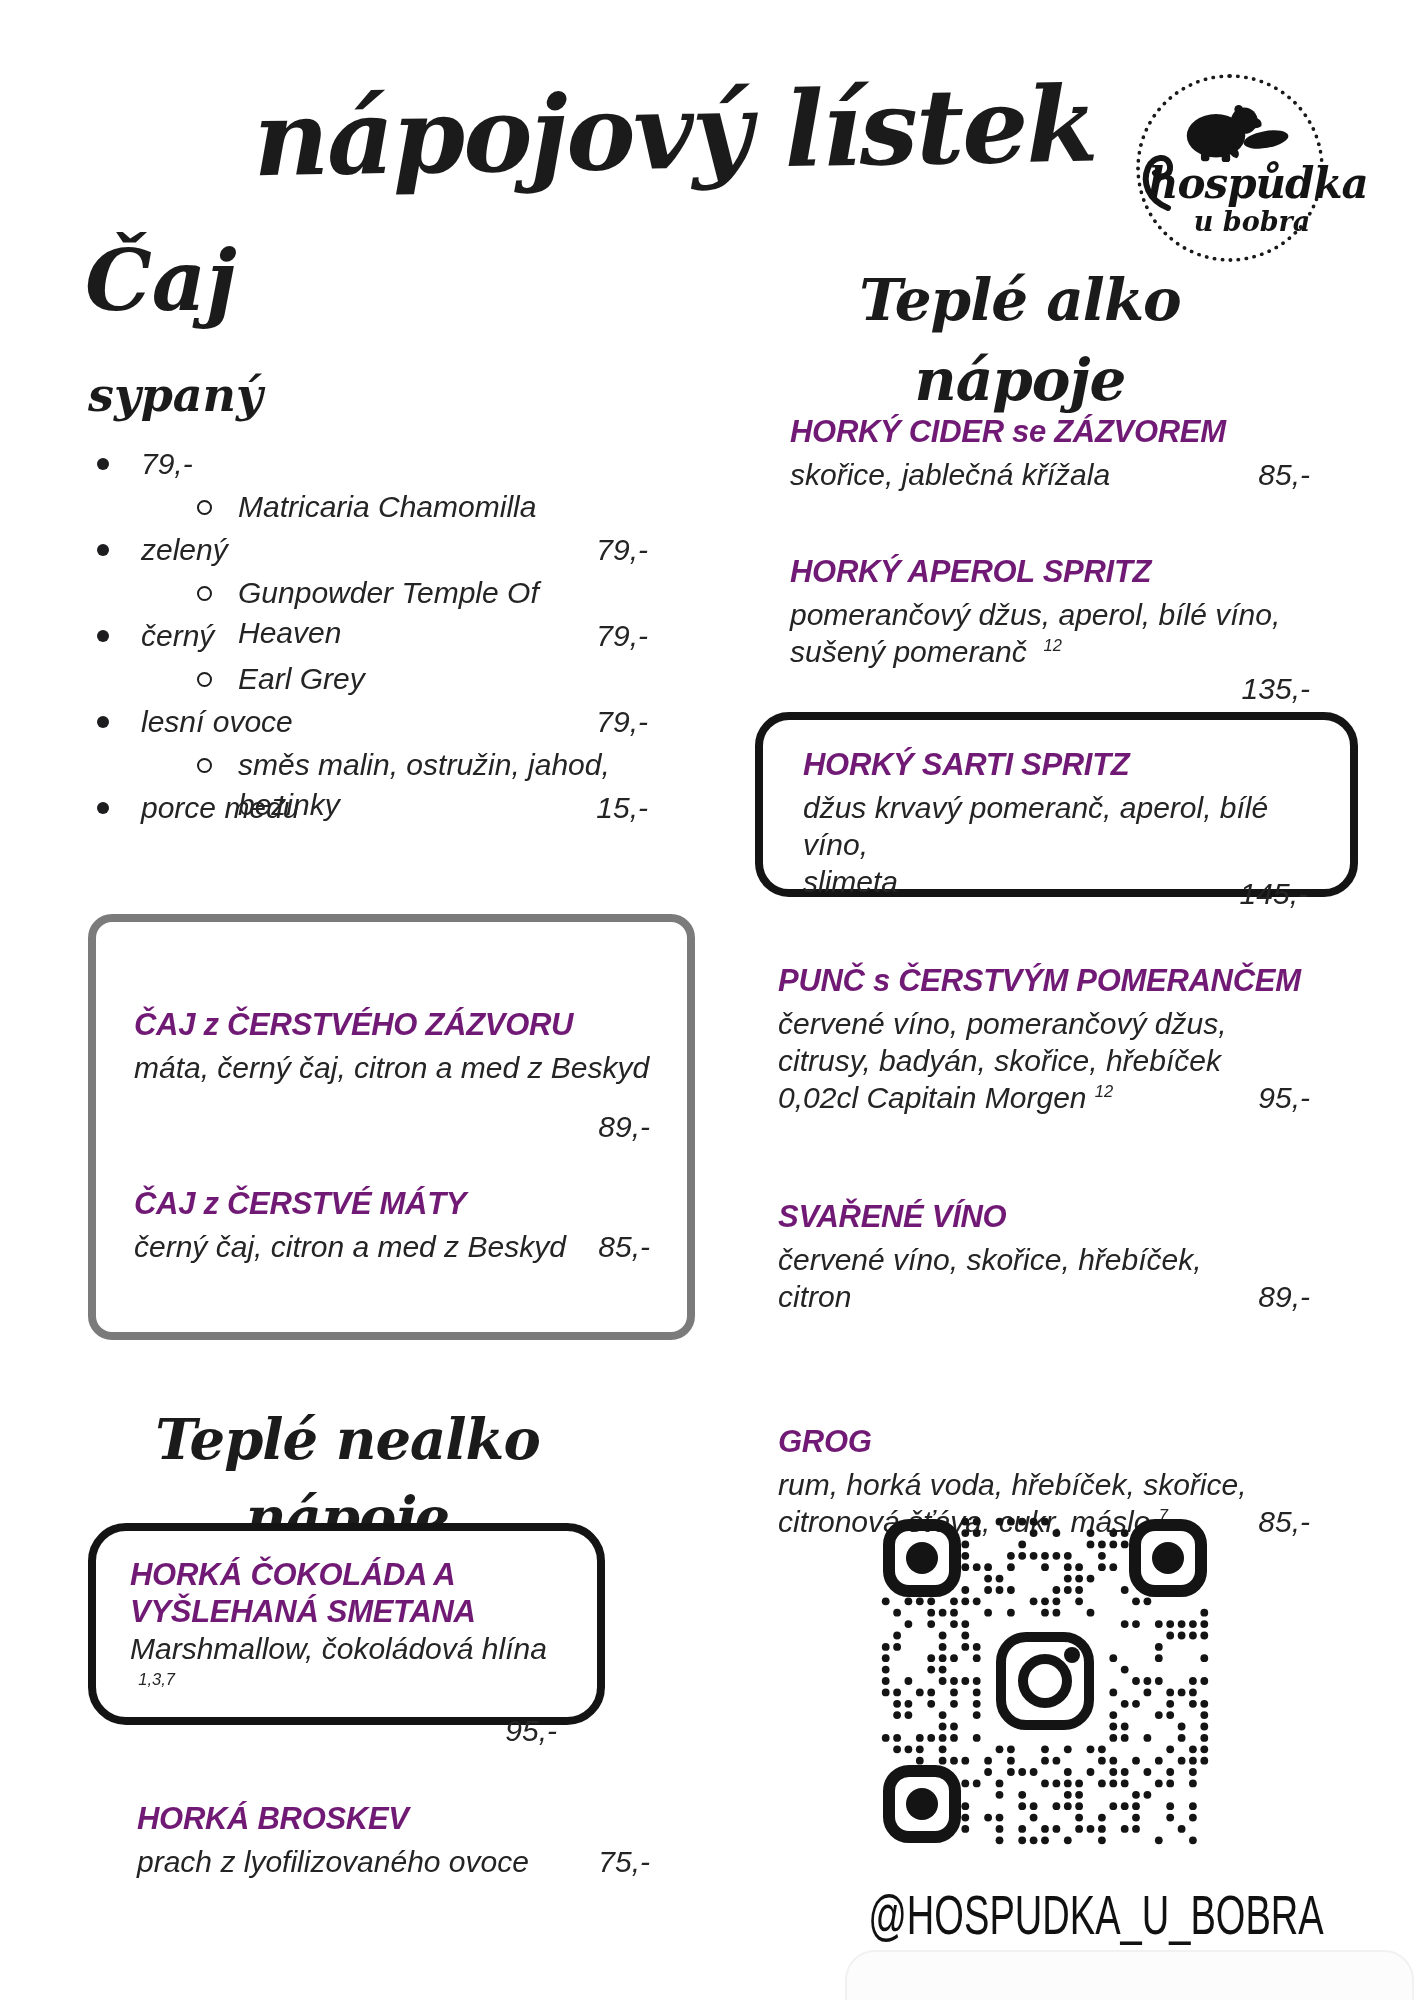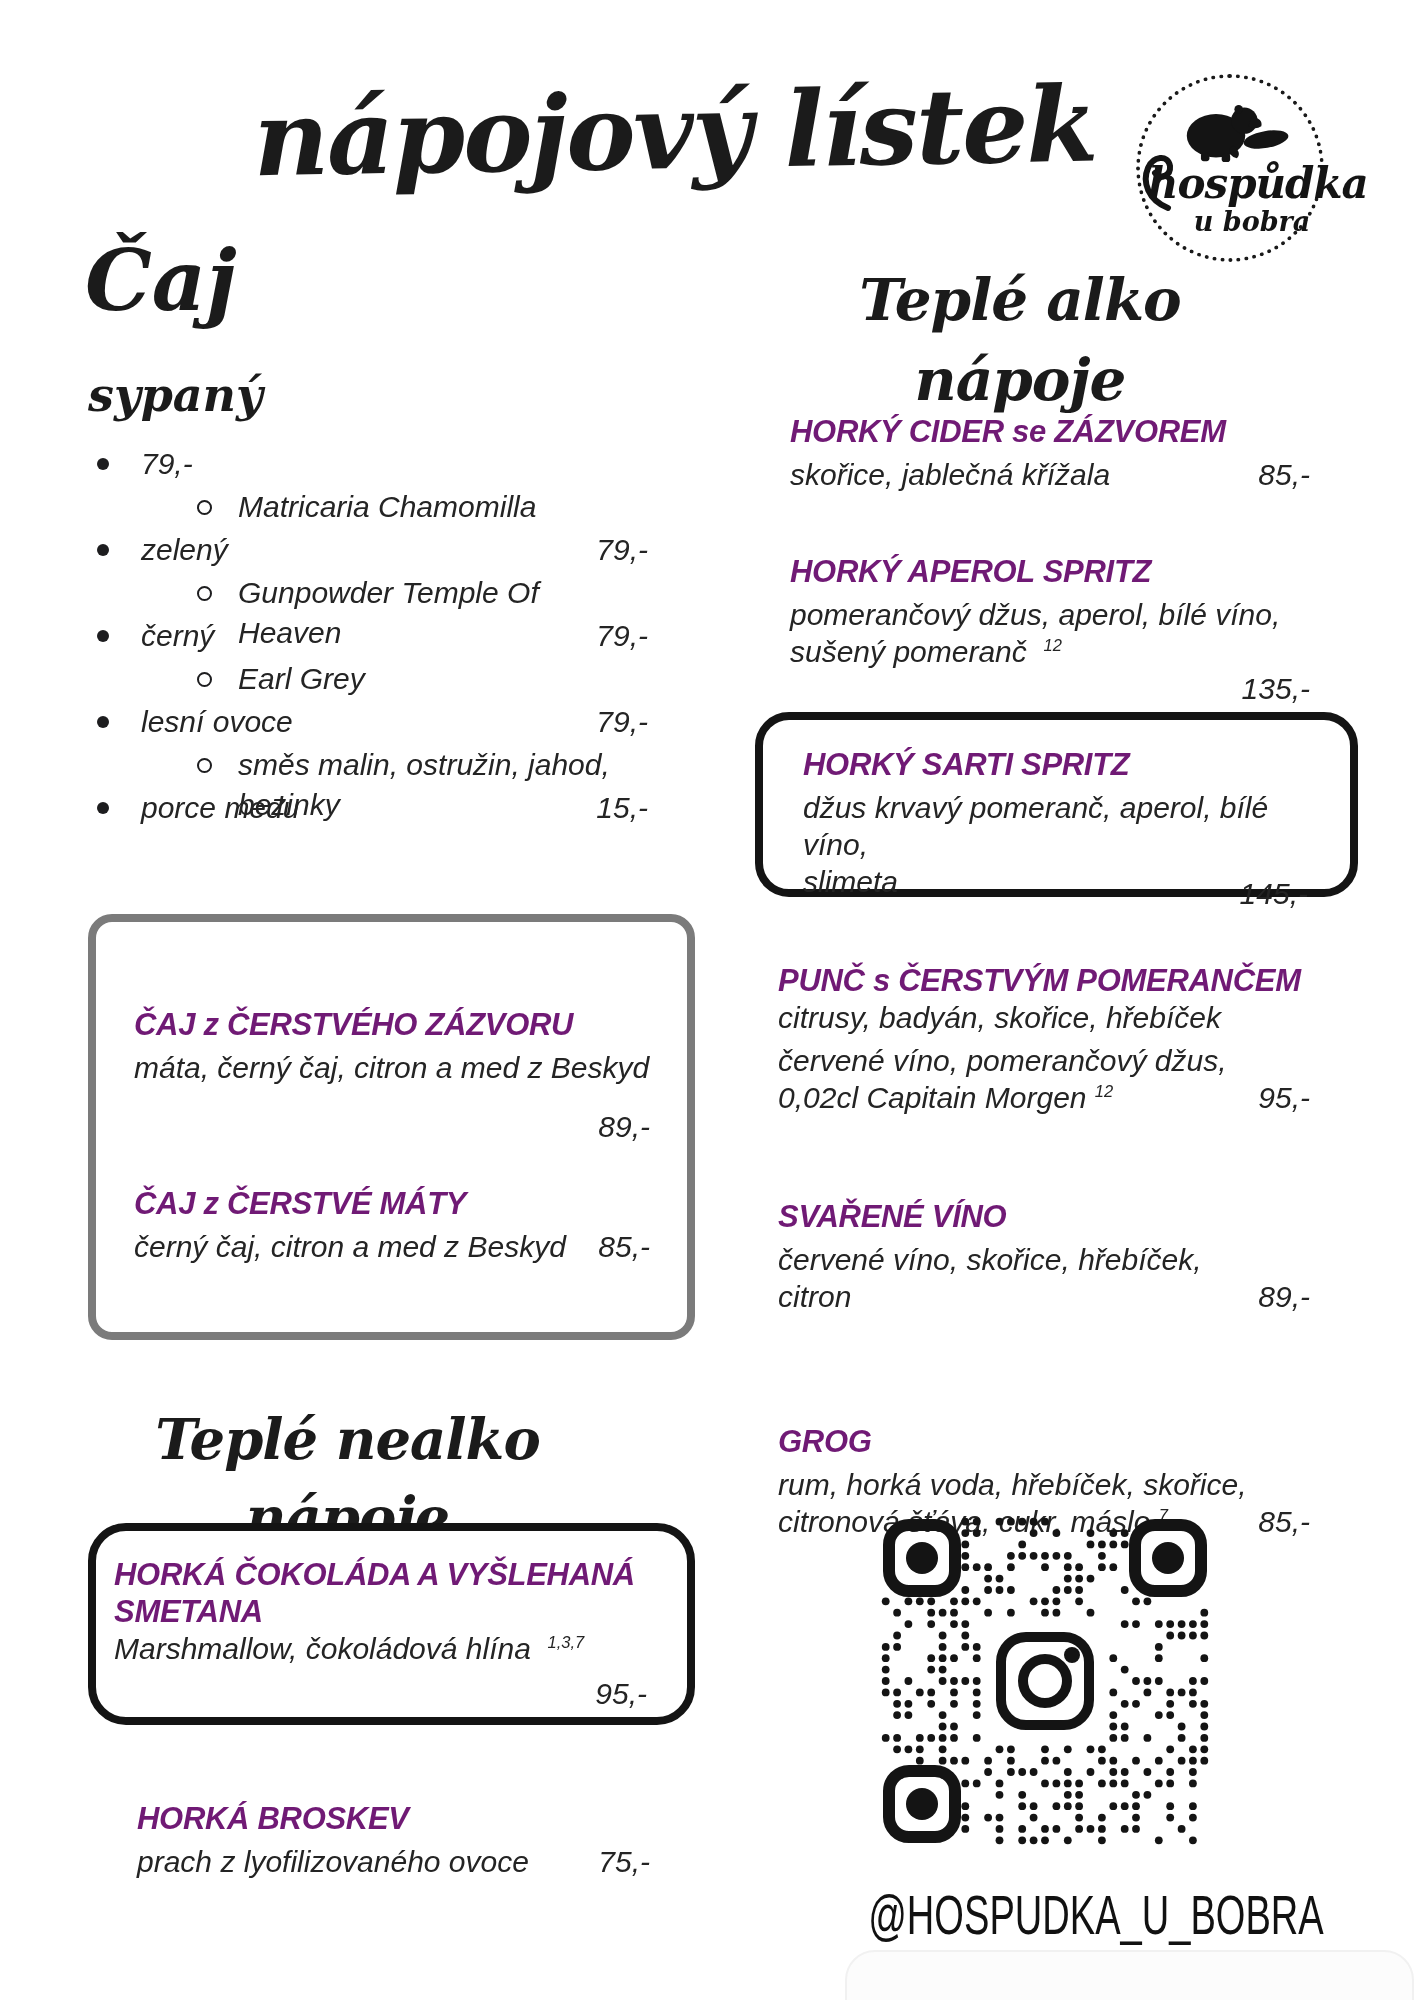--- a/index.html
+++ b/index.html
@@ -38,22 +38,22 @@
   .t-main .t-name{flex:1;}
   .t-price{font-style:italic;}
   .dot{width:12px;height:12px;border-radius:50%;background:#1d1d1f;margin:14px 32px 0 2px;flex:none;}
   .ring{width:11px;height:11px;border-radius:50%;border:2.5px solid #1d1d1f;background:none;
         margin:13px 26px 0 102px;flex:none;}
 
   
   .box{position:absolute;background:#fff;}
   .box-gray{left:88px;top:914px;width:607px;height:426px;border:8px solid #7b7b7b;border-radius:24px;
             padding:84px 37px 0 38px;box-sizing:border-box;}
-  .box-choc{left:88px;top:1523px;width:607px;height:202px;border:8px solid #141414;border-radius:38px;
-            padding:25px 40px 0 18px;box-sizing:border-box;}
+  .box-choc{left:88px;top:1523px;width:517px;height:202px;border:8px solid #141414;border-radius:38px;
+            padding:25px 40px 0 34px;box-sizing:border-box;}
   .box-sarti{left:755px;top:712px;width:603px;height:185px;border:8px solid #141414;border-radius:34px;
              padding:26px 42px 0 40px;box-sizing:border-box;}
 
   
   .mi{position:absolute;}
   .mi-title{font-style:italic;font-weight:700;font-size:31px;line-height:37px;
             color:#701a75;letter-spacing:-0.3px;}
   .mi-line,.mi-row{font-style:italic;font-size:30px;line-height:37px;color:#242424;}
   .mi-row{display:flex;justify-content:space-between;}
   .price{font-style:italic;font-size:30px;color:#242424;white-space:nowrap;}
@@ -195,22 +195,22 @@
     <div class="mi-title">HORKÝ SARTI SPRITZ</div>
     <div class="mi-line gap6">džus krvavý pomeranč, aperol, bílé víno,</div>
     <div class="mi-row">
       <span>slimeta</span>
       <span class="price" style="position:relative;top:12px;">145,-</span>
     </div>
   </div>
 
   <div class="mi" style="left:778px;top:962px;width:532px;">
     <div class="mi-title">PUNČ s ČERSTVÝM POMERANČEM</div>
+    <div class="mi-line gap6">červené víno, pomerančový džus,</div>
     <div class="mi-line">citrusy, badyán, skořice, hřebíček</div>
-    <div class="mi-line gap6">červené víno, pomerančový džus,</div>
     <div class="mi-row">
       <span><span>0,02cl Capitain Morgen</span>&nbsp;<sup>12</sup></span>
       <span class="price">95,-</span>
     </div>
   </div>
 
   <div class="mi" style="left:778px;top:1198px;width:532px;">
     <div class="mi-title">SVAŘENÉ VÍNO</div>
     <div class="mi-line gap6">červené víno, skořice, hřebíček,</div>
     <div class="mi-row">

